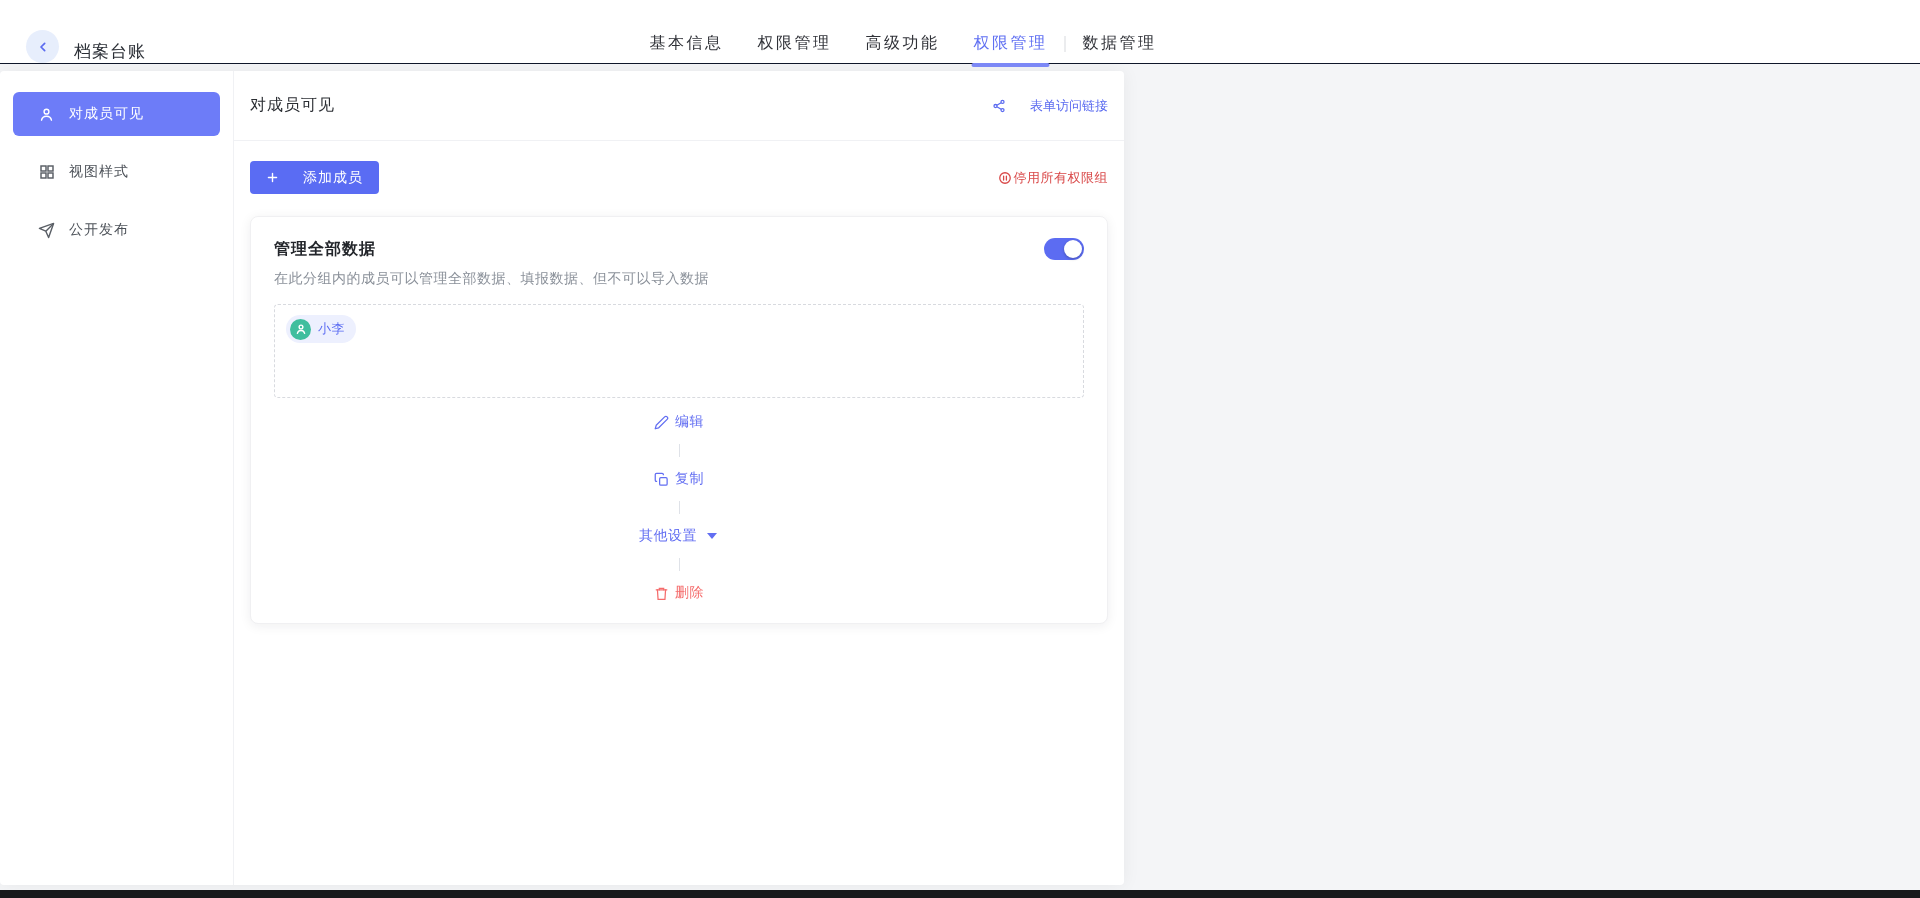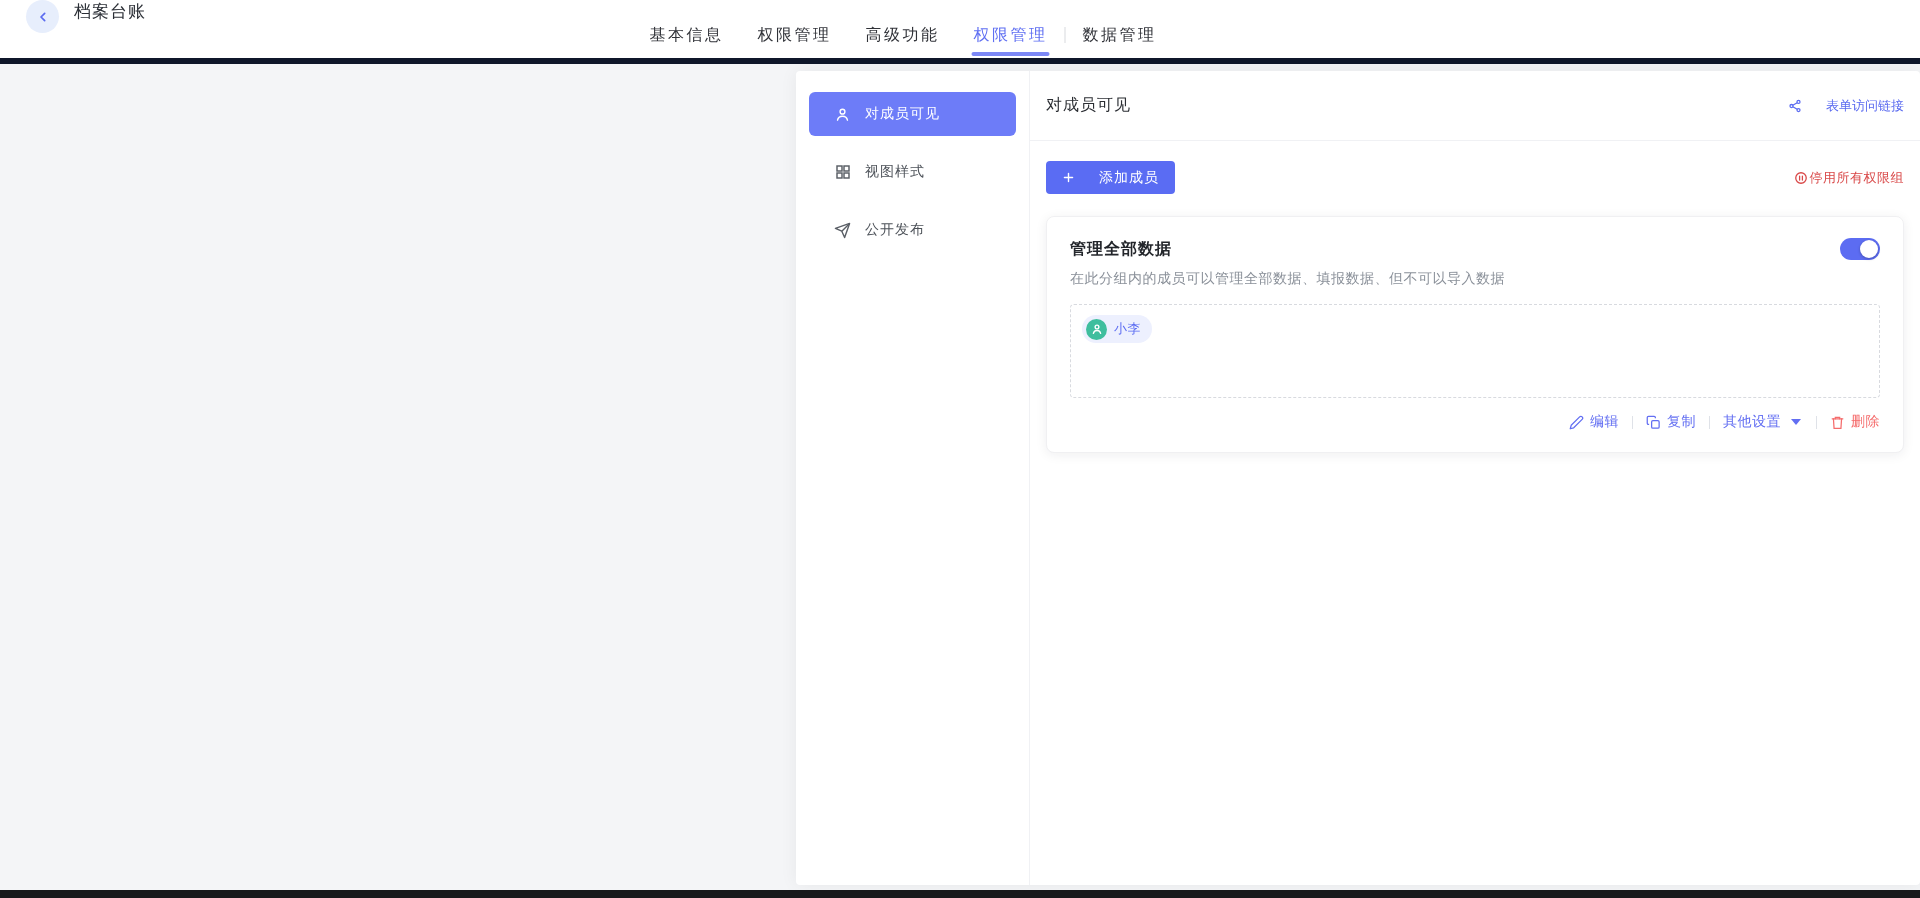--- a/index.html
+++ b/index.html
@@ -9,45 +9,45 @@
     background:#f4f5f7;
     color:#303238;
     position:relative;
     -webkit-font-smoothing:antialiased;
   }
   .icon { display:inline-flex; align-items:center; justify-content:center; }
   .icon svg { display:block; }
 
   
   .topbar {
-    height:64px; background:#fff; border-bottom:6px solid #0f172a;
-    display:flex; align-items:flex-start; padding:0 26px; position:relative; z-index:3;
+    height:64px; background:#fff; border-bottom:1px solid #0f172a;
+    display:flex; align-items:flex-end; padding:0 26px; position:relative; z-index:3;
   }
   .back-btn {
     width:33px; height:33px; border-radius:50%; border:none; cursor:pointer;
     background:#e7eefc; display:flex; align-items:center; justify-content:center; flex:0 0 auto;
   }
   .app-title { margin-left:15px; font-size:17px; letter-spacing:1px; color:#2b2f36; }
   .tabs {
-    position:absolute; left:903px; top:6px; transform:translateX(-50%);
+    position:absolute; left:903px; top:12px; transform:translateX(-50%);
     height:100%; display:flex; align-items:center;
   }
   .tab {
     height:100%; display:flex; align-items:center; padding:0 17px;
     font-size:16px; letter-spacing:2.5px; color:#303238; cursor:pointer; position:relative; white-space:nowrap;
   }
   .tab.active { color:#5f6ff2; }
   .tab.active::after {
     content:""; position:absolute; left:50%; transform:translateX(-50%);
     bottom:8px; width:78px; height:4px; border-radius:2px; background:#7c88f6;
   }
   .tab-sep { width:1px; height:16px; background:#d8dade; }
 
   
-  .main { height:826px; display:flex; justify-content:flex-end; align-items:flex-start; }
+  .main { height:826px; display:flex; justify-content:flex-start; align-items:flex-start; }
   .content-card {
     margin-top:7px; width:1124px; height:814px; background:#fff; border-radius:4px;
     box-shadow:0 0 18px rgba(20,24,34,.06); display:flex; overflow:hidden;
   }
 
   
   .sidebar { width:234px; border-right:1px solid #f0f1f4; padding:21px 13px; flex:0 0 auto; }
   .side-item {
     height:44px; border-radius:6px; display:flex; align-items:center;
     padding-left:25px; margin-bottom:14px; cursor:pointer;
@@ -107,21 +107,21 @@
   .member-chip {
     display:inline-flex; align-items:center; height:28px; border-radius:15px;
     background:#edf0fe; padding:0 11px 0 4px; gap:7px; cursor:pointer;
   }
   .avatar {
     width:21px; height:21px; border-radius:50%; background:#3fbe9e;
     display:flex; align-items:center; justify-content:center;
   }
   .member-name { font-size:13px; color:#5b6cf2; letter-spacing:.5px; }
   .group-actions {
-    margin-top:15px; display:flex; align-items:center; justify-content:flex-end; gap:13px;
+    margin-top:15px; display:flex; align-items:center; justify-content:flex-end; gap:13px;flex-direction:column;
   }
   .action-link {
     display:inline-flex; align-items:center; gap:6px; font-size:14px; letter-spacing:.5px;
     color:#626ef2; cursor:pointer; text-decoration:none;
   }
   .action-link .icon { width:15px; height:15px; color:#626ef2; }
   .action-link.danger, .action-link.danger .icon { color:#f56c6c; }
   .caret { margin-left:1px; }
   .v-sep { width:1px; height:13px; background:#dfe2e8; }
 

